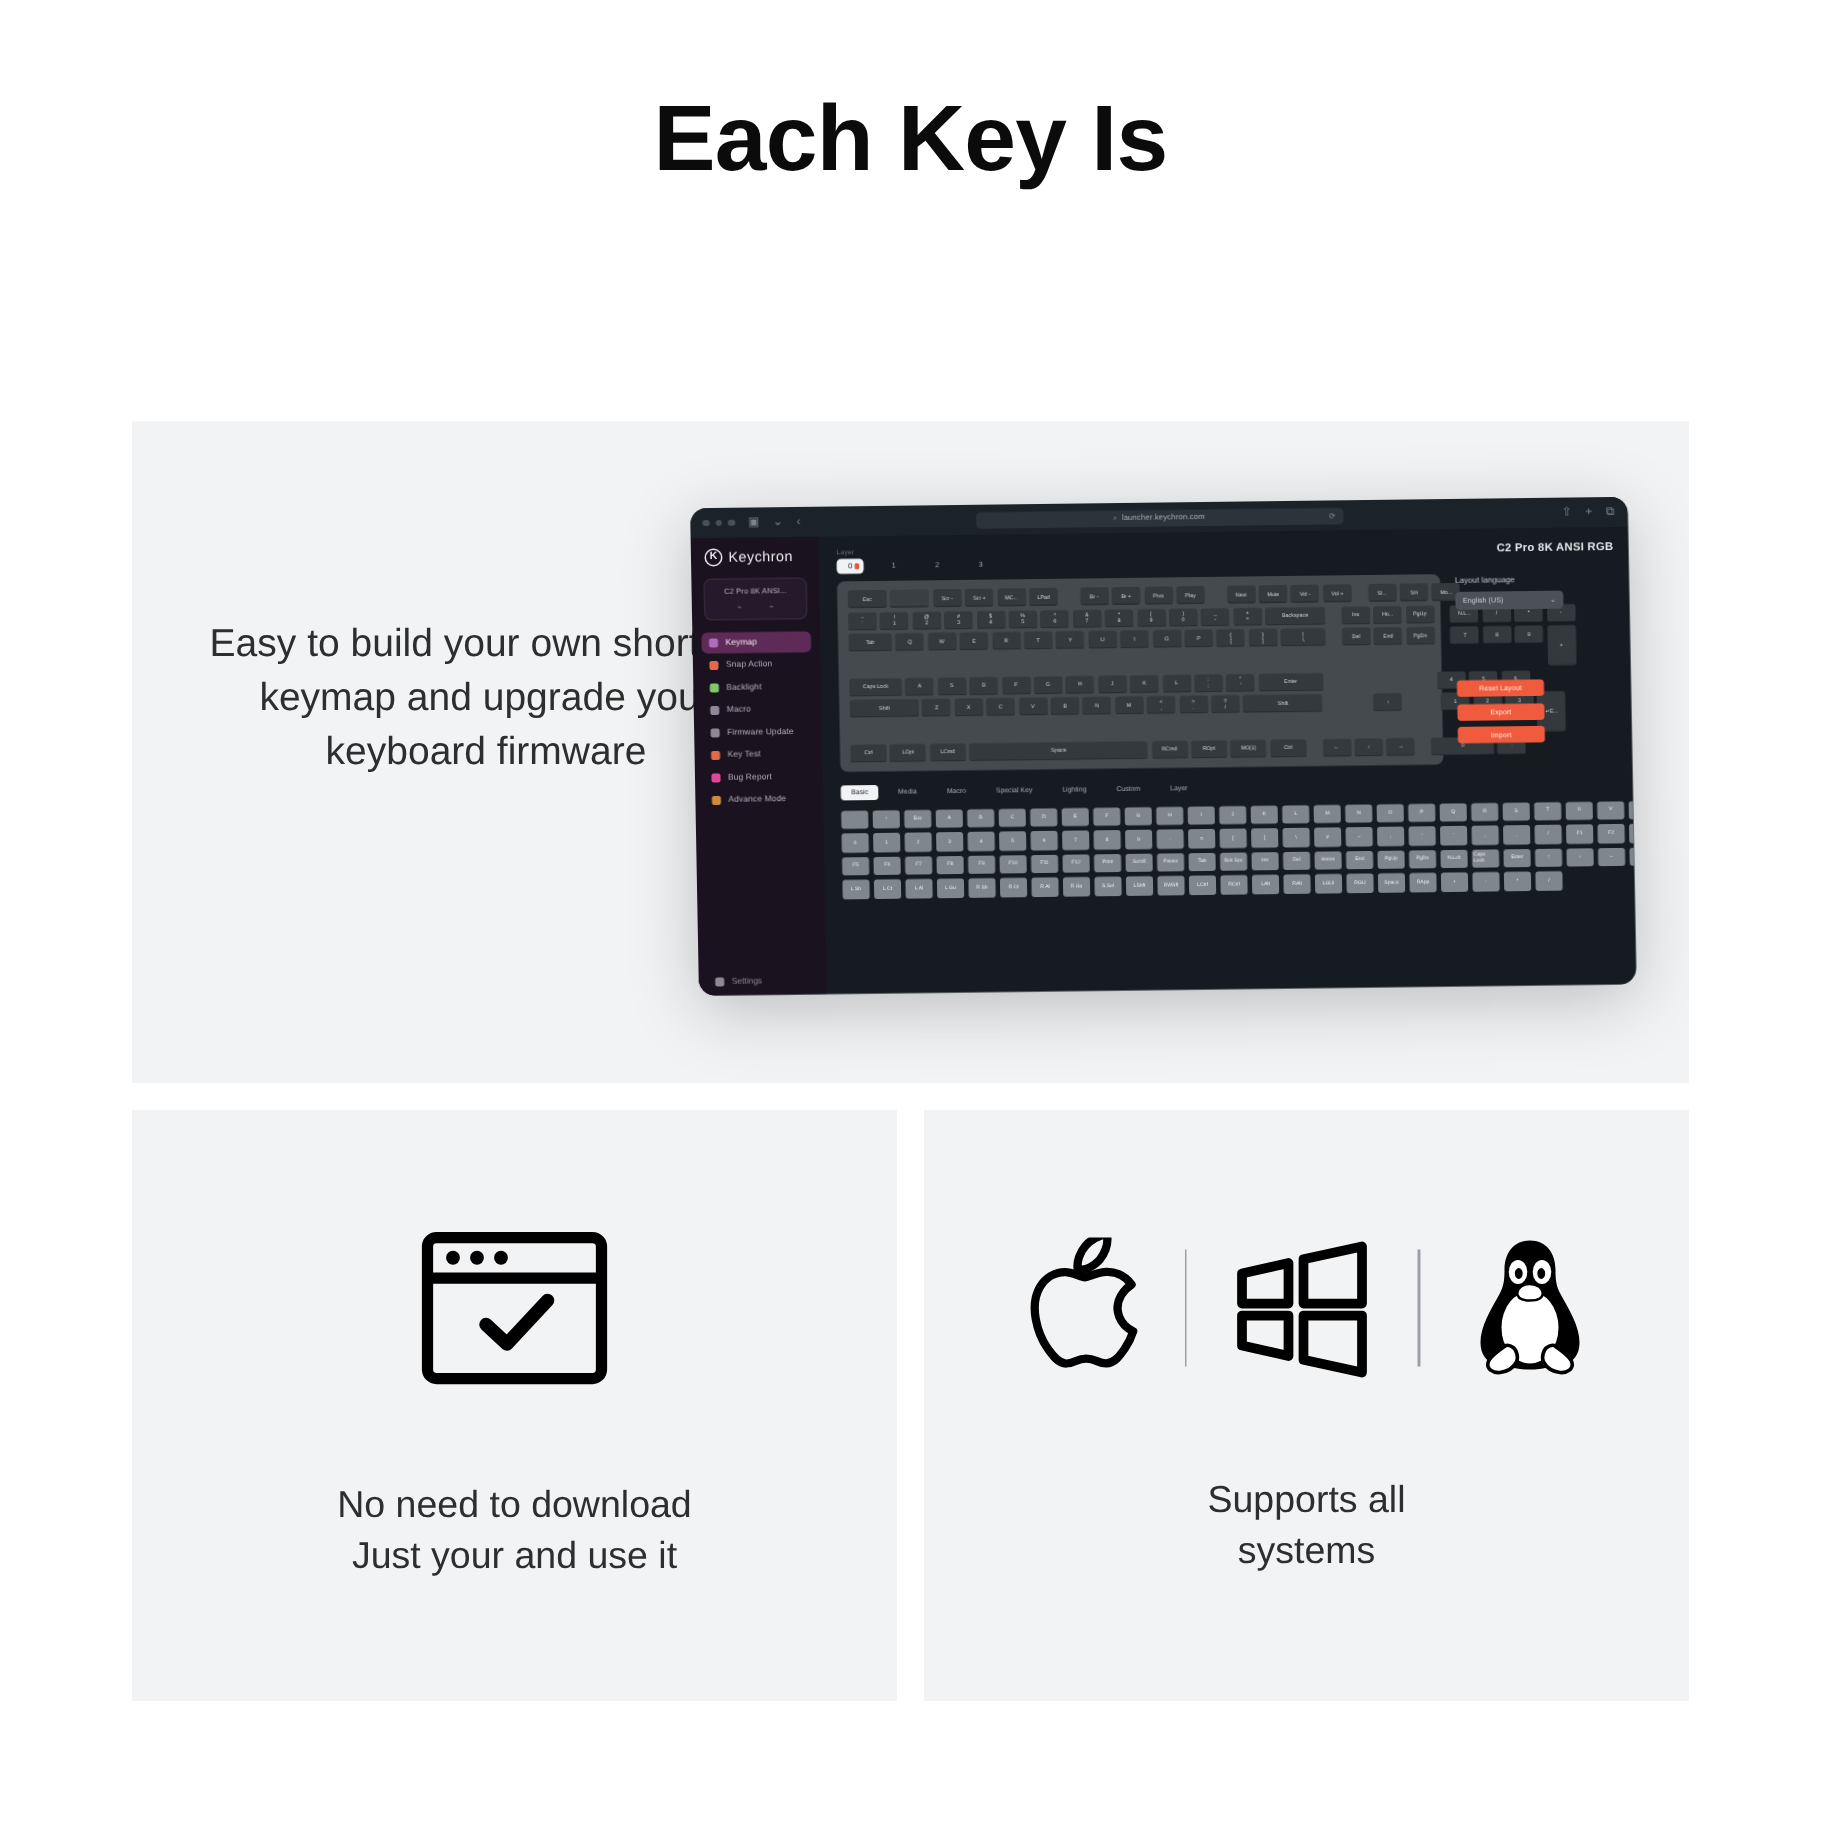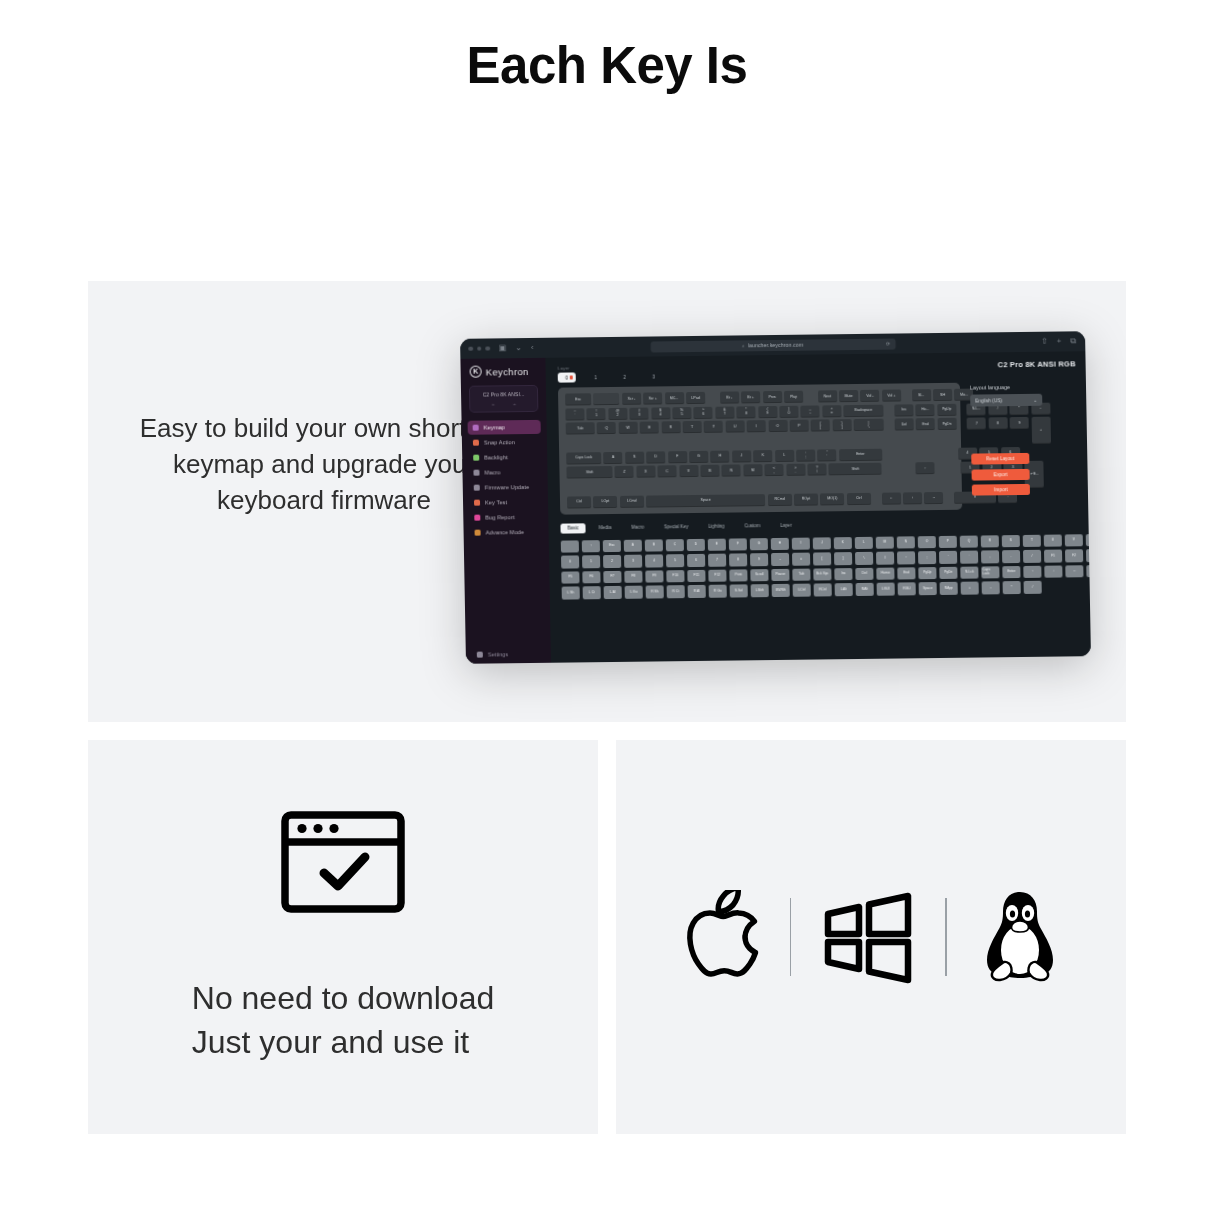--- a/index.html
+++ b/index.html
@@ -10,22 +10,22 @@
     font-family: "Liberation Sans", sans-serif;
     color: #1c1c1c;
     overflow: hidden;
     position: relative;
   }
 
   
   .headline {
     width: 100%;
     text-align: center;
-    padding-top: 32px;
-    font-size: 51px;
+    padding-top: 52px;
+    font-size: 62px;
     line-height: 1.32;
     font-weight: 700;
     letter-spacing: -0.5px;
     color: #0b0b0b;
   }
   .headline .l2 { display: block; }
 
   
   .cards {
     position: absolute;
@@ -206,22 +206,22 @@
   .bc-inner {
     height: 100%;
     display: flex; flex-direction: column;
     align-items: center; justify-content: center;
     gap: 0;
   }
   .bc-icons { display: flex; align-items: center; justify-content: center; gap: 30px; }
   .divider { width: 1.5px; height: 78px; background: #9aa0a6; }
   .bc-caption {
     margin-top: 62px;
-    text-align: left;
-    font-size: 32px; line-height: 1.38; color: #2e2e2e;
+    text-align: center;
+    font-size: 25px; line-height: 1.38; color: #2e2e2e;
   }
 </style>
 </head>
 <body>
 
 <div class="headline">
   <span>Each Key Is</span>
 </div>
 
 <div class="cards">
@@ -718,17 +718,21 @@
             <ellipse cx="35" cy="25" rx="6.2" ry="8" fill="#fff"></ellipse>
             <ellipse cx="51" cy="25" rx="6.2" ry="8" fill="#fff"></ellipse>
             <ellipse cx="35.5" cy="26" rx="2.6" ry="3.6" fill="#000"></ellipse>
             <ellipse cx="50.5" cy="26" rx="2.6" ry="3.6" fill="#000"></ellipse>
             <path d="M43 33c-5 0-8.5 3-8.5 6.2S38 44 43 44s8.5-1.6 8.5-4.8S48 33 43 33z" fill="#fff" stroke="#000" stroke-width="1.6"></path>
             <path d="M27 74c-5 3.5-11 7.5-12 11.5-1 4 3 7 8 6.5 5-.5 9-3.5 11-7 1.5-3 0-8-2-9.5-1.6-1.2-3.4-2-5-1.5z" fill="#fff" stroke="#000" stroke-width="2.4" stroke-linejoin="round"></path>
             <path d="M59 74c5 3.5 11 7.5 12 11.5 1 4-3 7-8 6.5-5-.5-9-3.5-11-7-1.5-3 0-8 2-9.5 1.6-1.2 3.4-2 5-1.5z" fill="#fff" stroke="#000" stroke-width="2.4" stroke-linejoin="round"></path>
           </svg>
 
         </div>
+        <div class="bc-caption">
+          <div>Supports all</div>
+          <div>systems</div>
+        </div>
       </div>
     </div>
 
   </div>
 </div>
 
 </body></html>

